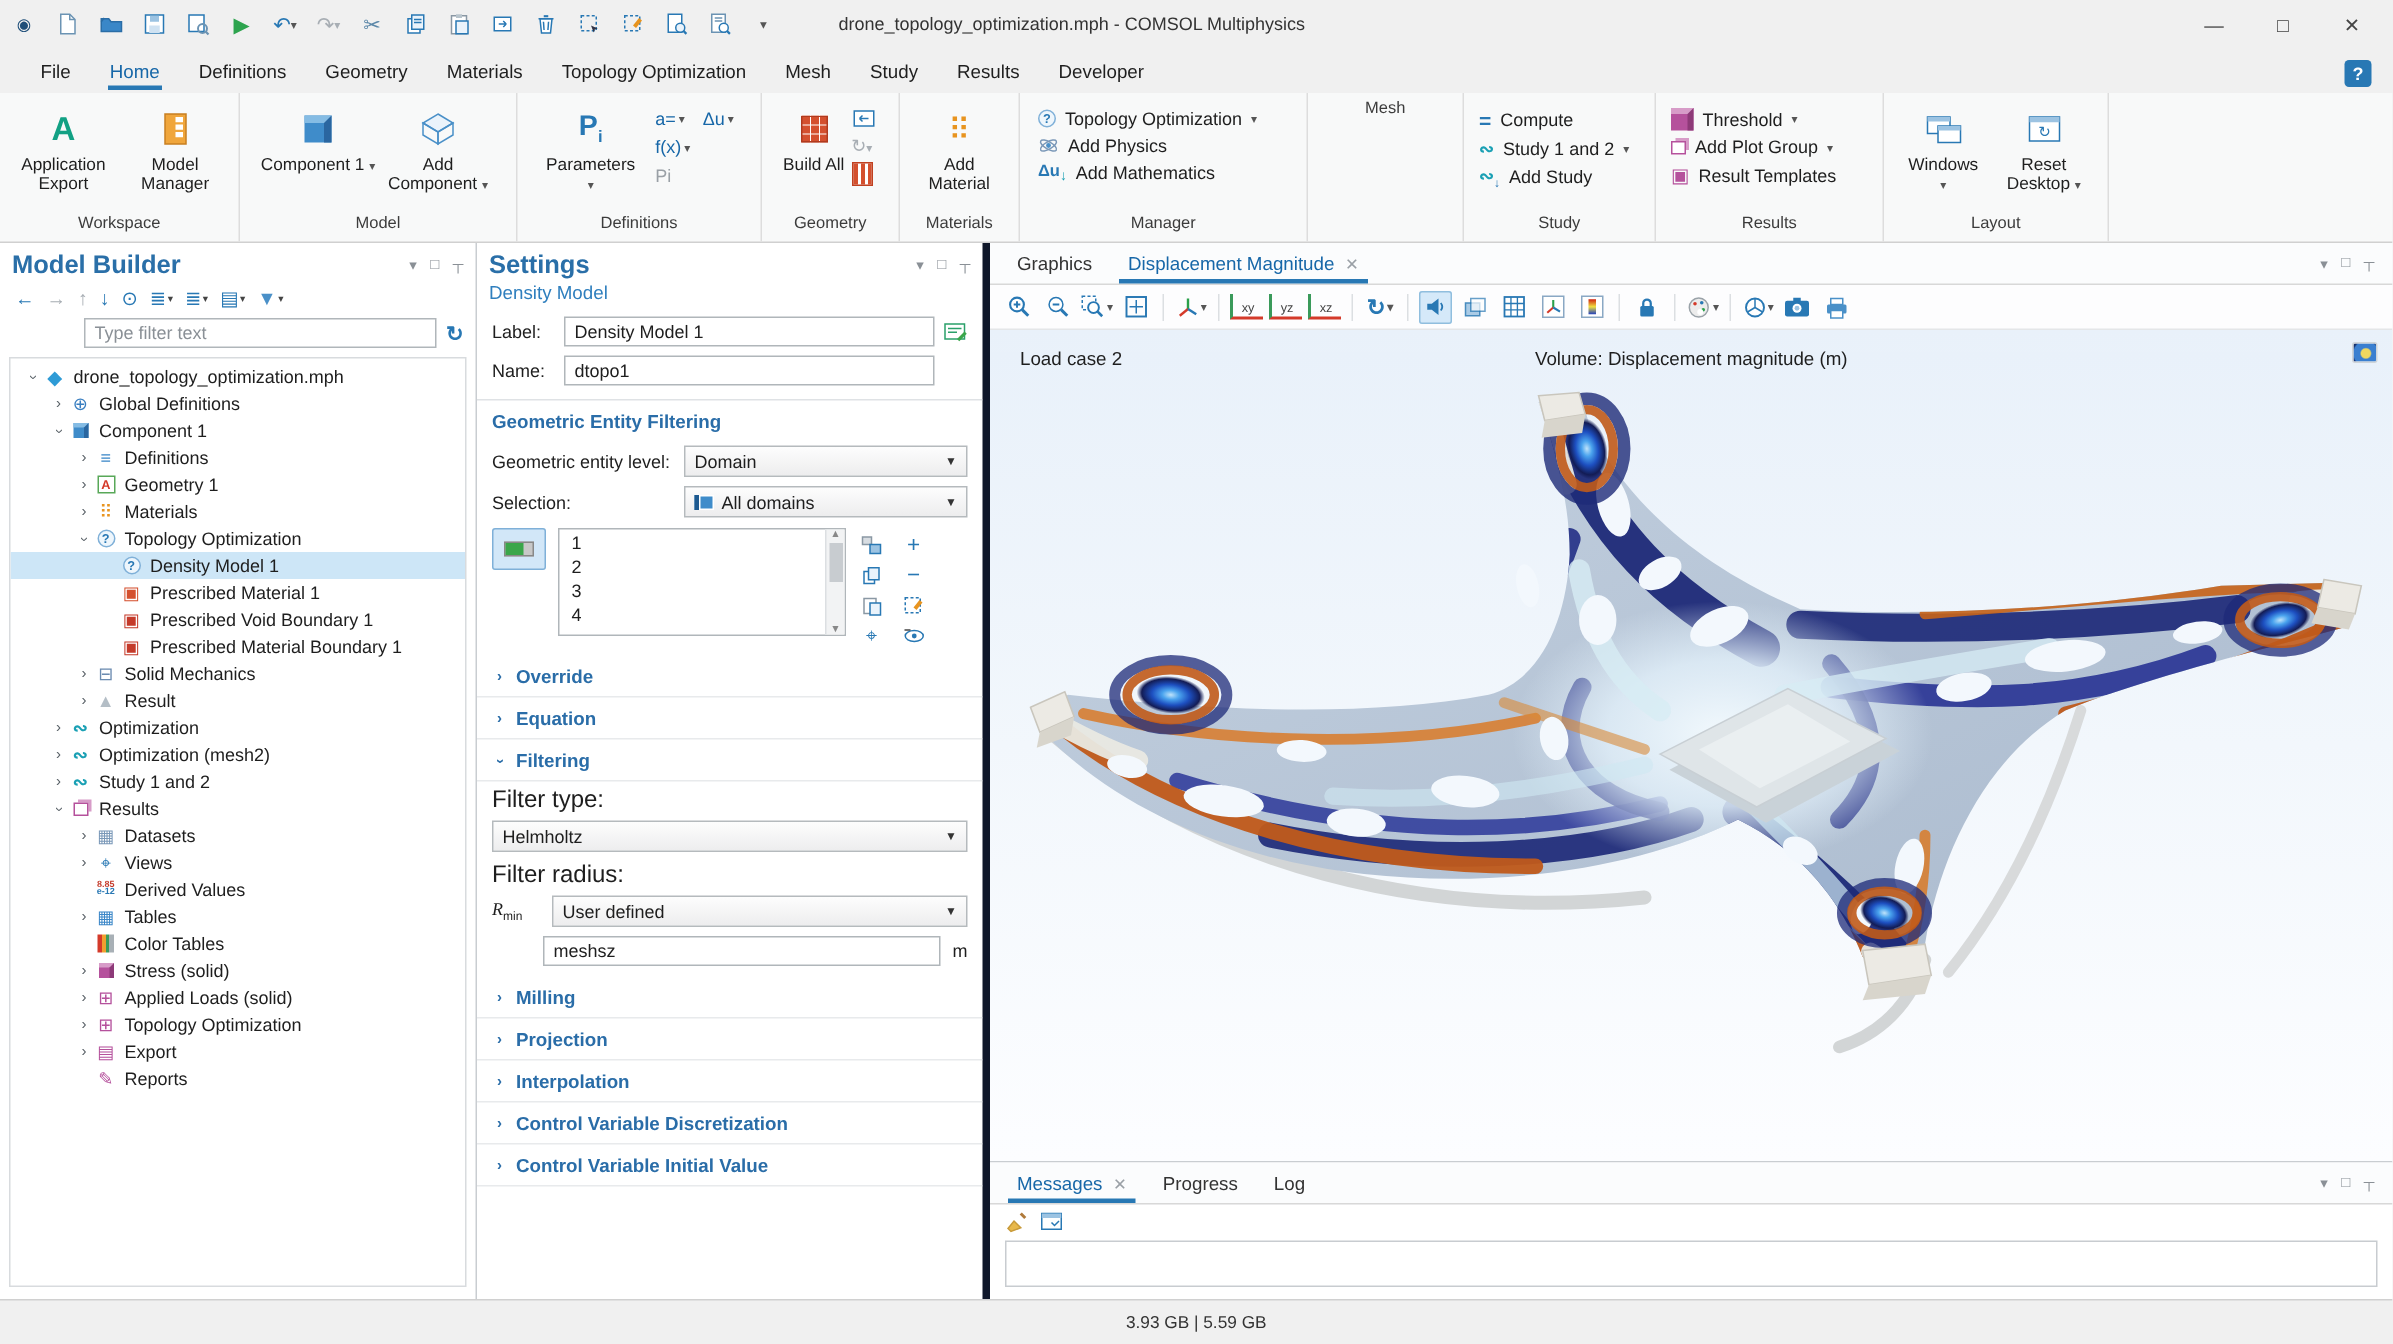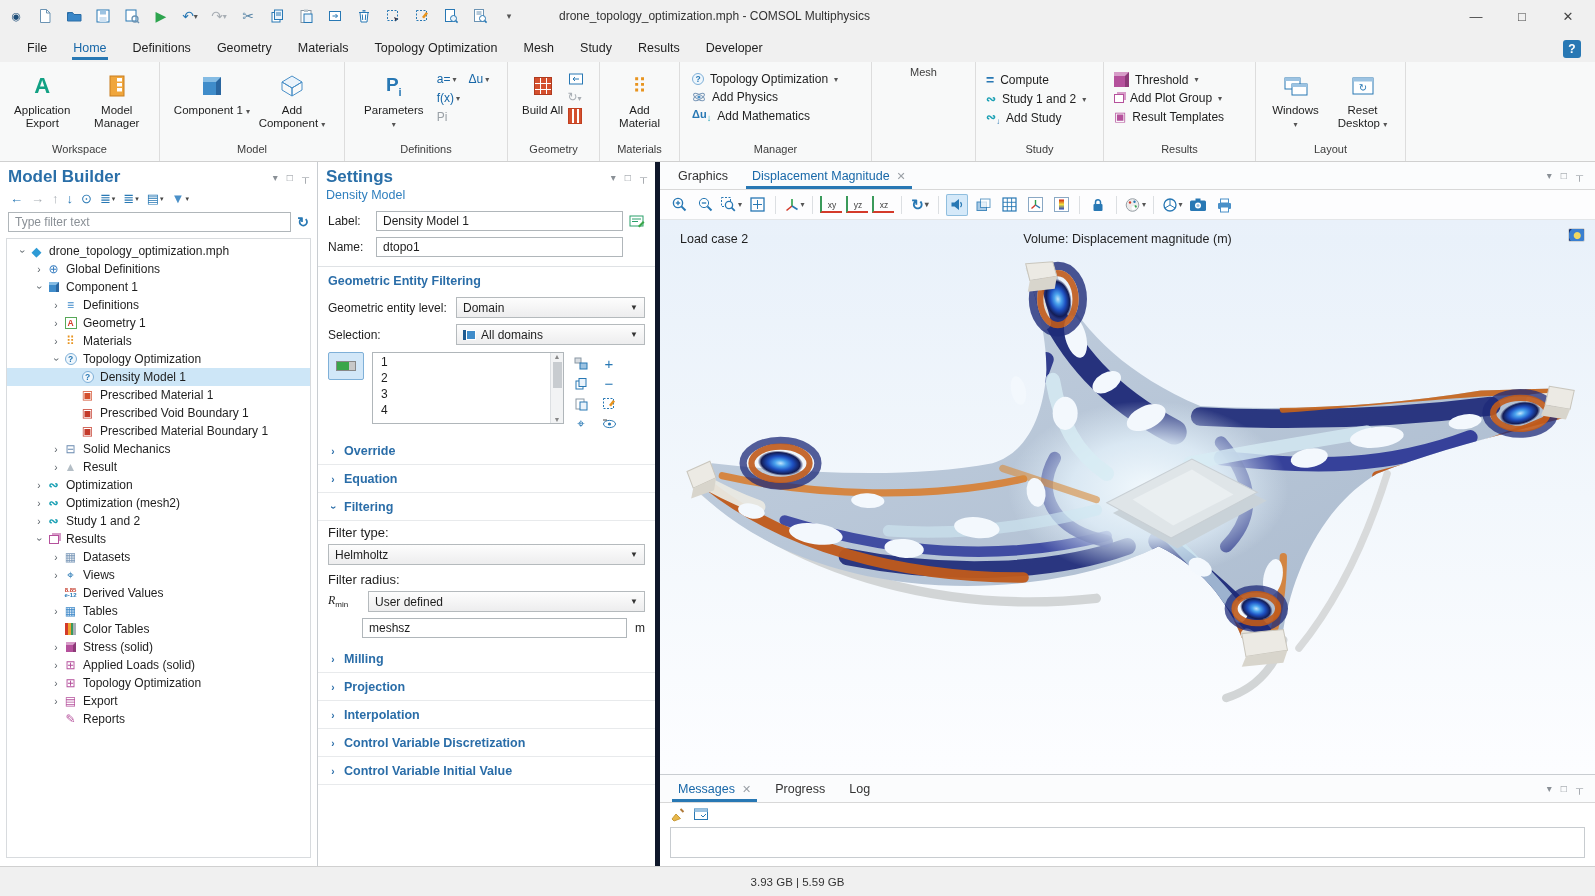--- a/index.html
+++ b/index.html
@@ -51,21 +51,21 @@
   .panel-title { font-size:17px; color:#2a6fa8; font-weight:600; }
   .panelctl { margin-left:auto; display:flex; gap:9px; color:#8a9096; font-size:10px; }
   .panelctl span { cursor:default; }
 
   
   #model-builder { width:318px; background:#fff; border-right:1px solid #c9cdd1; display:flex; flex-direction:column; }
   #mb-toolbar { display:flex; align-items:center; gap:8px; padding:3px 10px 4px; font-size:13px; }
   .mbt { color:#2878b4; display:flex; align-items:center; gap:1px; }
   .mbt.gray { color:#a8aeb4; }
   .mbt .caret { font-size:7px; color:#444; }
-  #mb-filter-row { display:flex; align-items:center; gap:6px; padding:2px 8px 6px; }
+  #mb-filter-row { display:flex; align-items:center; gap:6px; padding:2px 8px 6px;margin-left:48px; }
   #mb-filter { flex:1; height:20px; border:1px solid #b0b6ba; padding:0 6px; font-size:12px; color:#333; font-family:inherit; }
   #mb-filter::placeholder { color:#8a9096; }
   #tree { flex:1; overflow:hidden; border-top:1px solid #e4e6e8; margin:0 6px 8px 6px; border:1px solid #d8dbde; padding-top:3px; }
   .trow { height:18px; display:flex; align-items:center; padding-left:calc(8px + var(--d)*17px); white-space:nowrap; }
   .trow.selected { background:#cde6f7; }
   .chev { width:14px; font-size:10px; color:#5a6268; display:inline-block; text-align:center; }
   .chev.exp { transform:rotate(90deg); }
   .ti { width:15px; margin-right:5px; display:inline-flex; align-items:center; justify-content:center; font-size:12px; flex:none; }
   .tlabel { font-size:12px; }
   .geomA { border:1px solid #58a858; color:#d43a2a; font-size:8.5px; font-weight:bold; width:12px; height:12px; line-height:11px; text-align:center; background:#fff; }
@@ -84,21 +84,21 @@
   .srow label { width:42px; font-size:12px; }
   .sinput { flex:1; height:20px; border:1px solid #b0b6ba; padding:0 6px; font-size:12px; font-family:inherit; color:#1e1e1e; }
   .sec-div { border-top:1px solid #dfe2e5; margin-top:6px; }
   .section-head { display:flex; align-items:center; gap:6px; padding:7px 10px 6px; color:#2a6da8; font-weight:bold; font-size:12.5px; border-bottom:1px solid #e8eaec; }
   .section-head .chev { color:#2a6da8; width:10px; }
   .setrow { display:flex; align-items:center; padding:3px 10px; gap:6px; }
   .setrow .lab { width:122px; font-size:12px; }
   .fselect { flex:1; height:21px; border:1px solid #b5babd; background:linear-gradient(#fdfdfd,#ededee); display:flex; align-items:center; padding:0 6px; font-size:12px; gap:5px; position:relative; }
   .fselect .dd { margin-left:auto; font-size:8px; color:#333; }
   .sel-list-icon { width:13px; height:10px; background:#3f8cca; border-left:3px solid #1e5a90; box-shadow:inset 0 0 0 1px #fff; }
-  .labonly { padding:4px 10px 1px; font-size:13px; }
+  .labonly { padding:4px 10px 1px; font-size:16px; }
   #domain-block { display:flex; padding:4px 10px; gap:8px; }
   #toggle-btn { width:36px; height:28px; border:1px solid #7fb0d8; background:#d2e7f8; border-radius:2px; display:flex; align-items:center; justify-content:center; }
   #toggle-btn .sw { width:20px; height:10px; border:1px solid #888; background:#c8c8c8; display:flex; }
   #toggle-btn .sw i { width:12px; height:100%; background:#3aa64a; display:block; }
   #domain-list { width:192px; height:72px; border:1px solid #b0b6ba; background:#fff; display:flex; }
   #domain-items { flex:1; padding:1px 0; }
   .ditem { height:16px; padding-left:8px; font-size:12px; display:flex; align-items:center; }
   #dscroll { width:13px; background:#f2f3f4; border-left:1px solid #dcdfe2; display:flex; flex-direction:column; align-items:center; font-size:7px; color:#888; }
   #dscroll .thumb { width:9px; flex:0 0 26px; background:#c8ccd0; margin-top:2px; }
   #sel-icons { display:grid; grid-template-columns:18px 18px; grid-auto-rows:19px; gap:1px 10px; padding-top:2px; }

